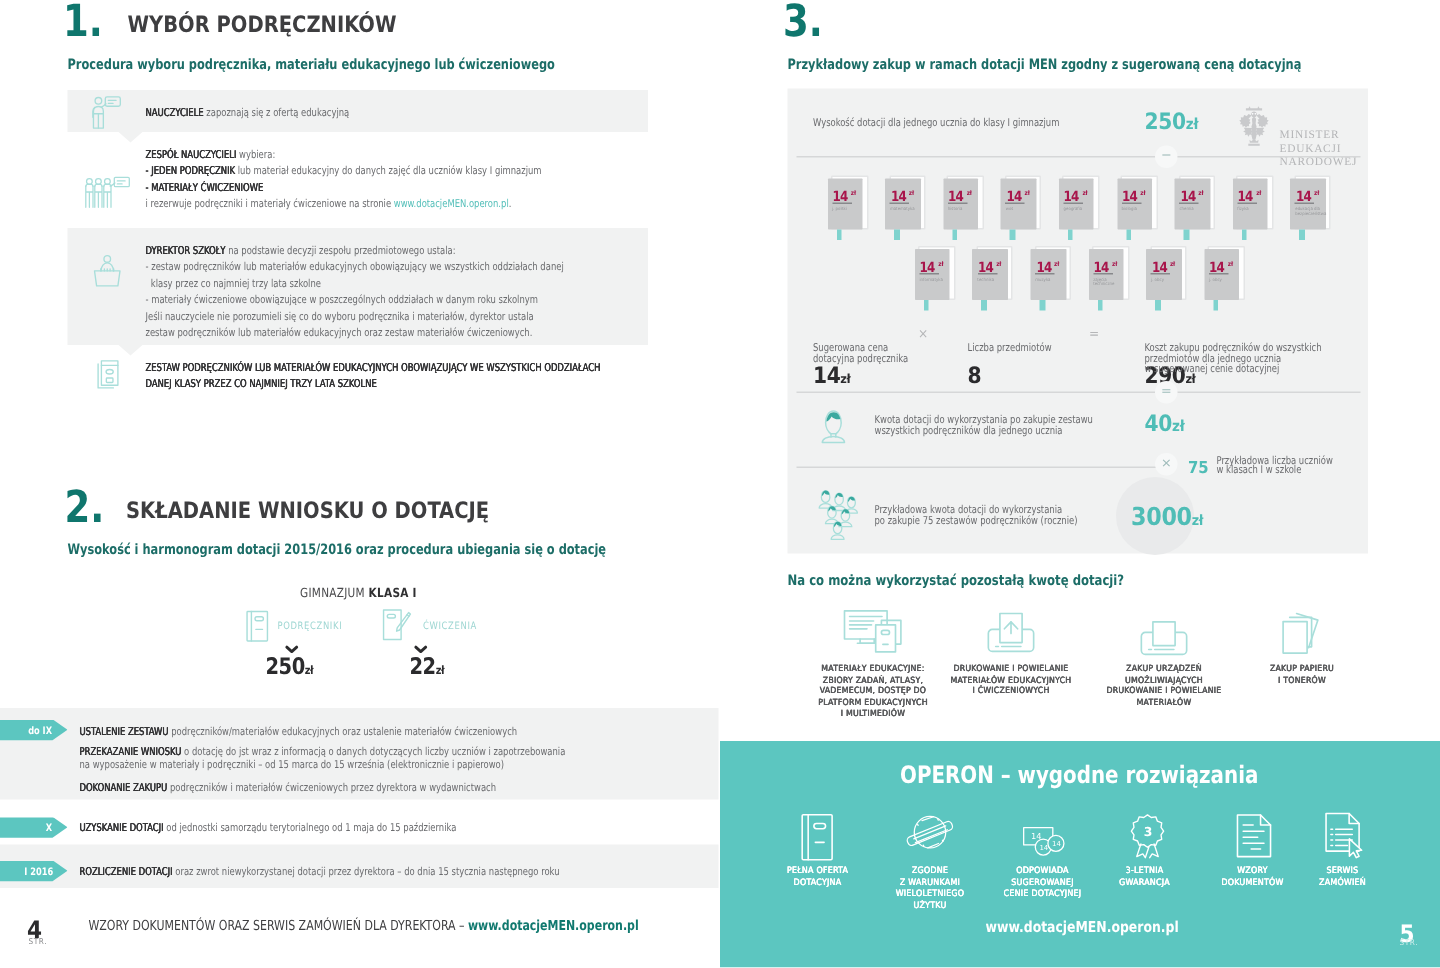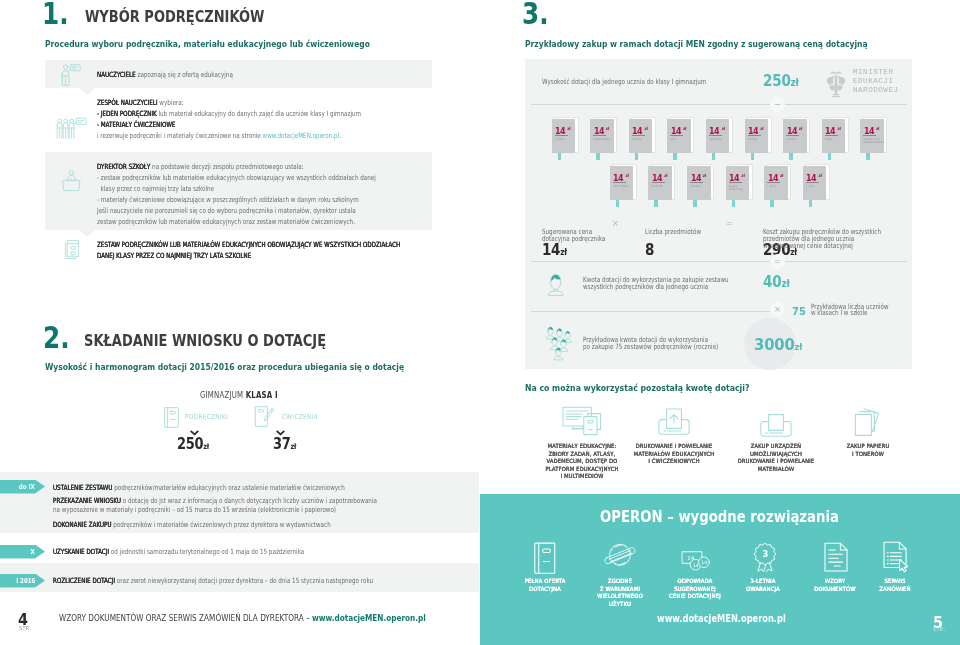--- a/index.html
+++ b/index.html
@@ -33,21 +33,21 @@
          clip-path:polygon(0 0, 35px 0, 45px 50%, 35px 100%, 0 100%);}
   .badge>span{display:inline-block;transform:scaleX(0.9);transform-origin:100% 0;}
   .pg-num{font-size:16px;font-weight:bold;color:#2B2B2D;}
   .pg-lbl{font-size:5.4px;color:#8B8C8E;letter-spacing:0.4px;}
   .foot-txt{font-size:9.2px;color:#3E3E40;display:inline-block;transform:scaleX(0.885);transform-origin:0 0;}
   .foot-txt .furl{color:#11796F;font-weight:bold;}
   .tealprice{color:#4FBDB6;font-weight:bold;letter-spacing:-0.2px;}
   .p18{font-size:15px;} .p18 .cur{font-size:10px;}
   .p22{font-size:16.5px;} .p22 .cur{font-size:9.4px;}
   .men-txt{font-size:7.6px;line-height:9.2px;color:#B4B5B7;letter-spacing:0.5px;
-           font-family:Liberation Mono, monospace;font-stretch:normal;}
+           font-family:Liberation Serif, serif;font-stretch:normal;margin-top:17px;}
   .rowtext.tight{line-height:6.8px;}
   .hr{height:1px;background:#D6D7D8;}
   .opcirc{width:15px;height:15px;border-radius:50%;background:#F7F8F8;color:#9FBCBA;font-size:8.5px;
           line-height:15px;text-align:center;font-family:"DejaVu Sans",sans-serif;}
   .bk{width:30px;height:42px;}
   .bk-back{position:absolute;left:2.5px;top:-1.6px;width:24.6px;height:35.6px;background:#FEFEFE;
            border:0.5px solid #E4E5E6;box-sizing:border-box;border-radius:0.8px;}
   .bk-face{position:absolute;left:0;top:0;width:23.5px;height:34px;background:#C9CACB;border-radius:0.5px;}
   .bk-price{position:absolute;left:3.6px;top:4.2px;height:11px;line-height:11px;color:#A8154B;font-weight:bold;
             font-family:"DejaVu Sans",sans-serif;font-stretch:condensed;white-space:nowrap;}
@@ -194,21 +194,21 @@
           <path d="M17.4 2.4 L18.6 3.4 L11.4 14 L9.4 14.8 L9.8 12.6 Z"></path>
           <path d="M16.4 3.8 L17.6 4.8"></path>
         </svg>
       </div>
       <div class="abs cond item-lbl" style="left:282px;top:413px">ĆWICZENIA</div>
       <div class="abs chev" style="left:276px;top:430px">
         <svg width="9" height="6" viewBox="0 0 9 6" fill="none" stroke="#2B2B2D" stroke-width="1.9" stroke-linecap="round" stroke-linejoin="round">
           <path d="M1.2 1.4 L4.5 4.4 L7.8 1.4"></path>
         </svg>
       </div>
-      <div class="abs cond price" style="left:273px;top:435px"><span>37</span><span class="cur">zł</span></div>
+      <div class="abs cond price" style="left:273px;top:435px"><span>22</span><span class="cur">zł</span></div>
       <div class="panel" style="left:0;top:472px;width:479px;height:61px"></div>
       <div class="abs badge" style="top:479.5px"><span class="cond">do IX</span></div>
       <div class="abs rowtext" style="left:53px;top:482px">
         <div><b>USTALENIE ZESTAWU </b><span>podręczników/materiałów edukacyjnych oraz ustalenie materiałów ćwiczeniowych</span></div>
       </div>
       <div class="abs rowtext" style="left:53px;top:494.5px">
         <div><b>PRZEKAZANIE WNIOSKU </b><span>o dotację do jst wraz z informacją o danych dotyczących liczby uczniów i zapotrzebowania</span></div>
       </div>
       <div class="abs rowtext" style="left:53px;top:504px">
         <div><span>na wyposażenie w materiały i podręczniki – od 15 marca do 15 września (elektronicznie i papierowo)</span></div>

